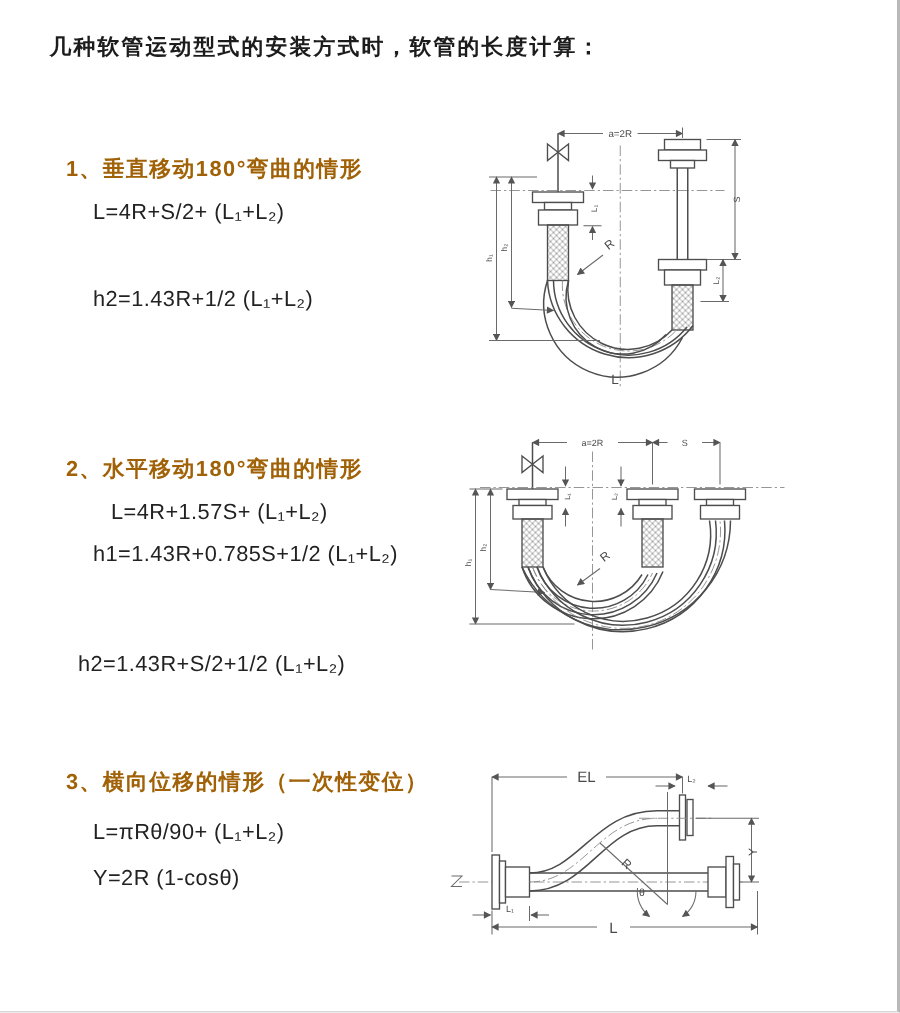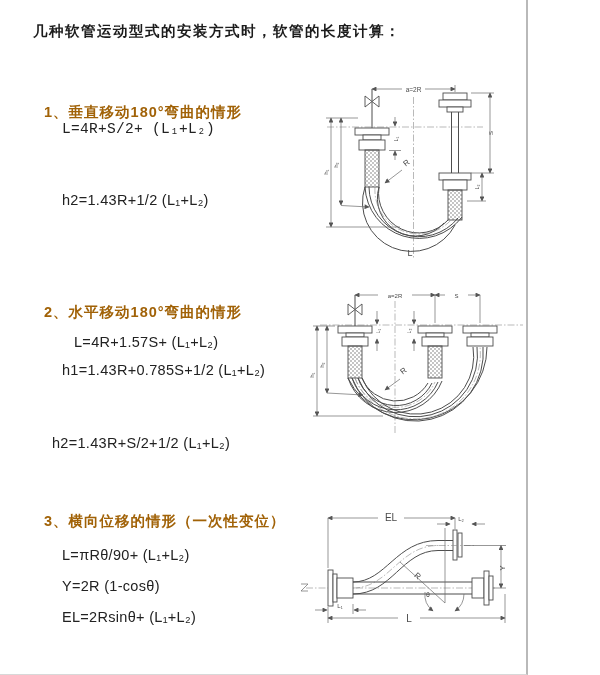--- a/index.html
+++ b/index.html
@@ -1,17 +1,17 @@
 <!DOCTYPE html>
 <html><head>
 <meta charset="utf-8">
 <style>
   html,body{margin:0;padding:0;}
   body{width:600px;height:675px;background:#fff;font-family:"Liberation Sans","DejaVu Sans",sans-serif;}
-  #page{position:relative;width:528px;height:675px;background:#ffffff;overflow:hidden;
+  #page{position:relative;width:600px;height:675px;background:#ffffff;overflow:hidden;
         border-right:2px solid #b9b9b9;border-bottom:1px solid #d8d8d8;box-sizing:border-box;}
   .abs{position:absolute;white-space:nowrap;}
   .title{font-size:14.5px;font-weight:bold;color:#1c1c1c;letter-spacing:1.5px;}
   .heading{font-size:14.5px;font-weight:bold;color:#a16207;letter-spacing:1px;}
   .formula{font-size:14.5px;color:#222;letter-spacing:.3px;}
   svg{position:absolute;overflow:visible;}
   svg text{font-family:"Liberation Sans","DejaVu Sans",sans-serif;fill:#4a4a4a;}
   .dline{stroke:#4d4d4d;stroke-width:1;fill:none;}
   .fit{stroke:#4d4d4d;stroke-width:.9;fill:#ffffff;}
   .braid{stroke:#4d4d4d;stroke-width:.9;fill:url(#braidpat);}
@@ -30,21 +30,21 @@
       </pattern>
       <marker id="ar" viewBox="0 0 10 10" refX="9" refY="5" markerWidth="9" markerHeight="7" orient="auto-start-reverse">
           <path d="M0,0 L10,5 L0,10 z" fill="#555"></path>
         </marker>
     </defs>
   </svg>
 
   <div class="abs title" style="left:33px;top:22px;">几种软管运动型式的安装方式时，软管的长度计算：</div>
 
   <div class="abs heading" style="left:44px;top:103px;">1、垂直移动180°弯曲的情形</div>
-  <div class="abs formula" style="left:62px;top:121px;font-family:Liberation Mono, monospace;">L=4R+S/2+ (L₁+L₂)</div>
+  <div class="abs formula" style="left:62px;top:134px;">L=4R+S/2+ (L₁+L₂)</div>
   <div class="abs formula" style="left:62px;top:192px;">h2=1.43R+1/2 (L₁+L₂)</div>
 
   <svg style="left:305px;top:75px;" width="230" height="195" viewBox="0 0 230 195">
 
     <g>
       <line class="dim" x1="67" y1="14" x2="97" y2="14" marker-start="url(#ar)"></line>
       <line class="dim" x1="120" y1="14" x2="150" y2="14" marker-end="url(#ar)"></line>
       <line class="dim" x1="150" y1="10" x2="150" y2="17"></line>
       <text x="108.5" y="16.5" font-size="6.5" text-anchor="middle">a=2R</text>
     </g>
@@ -215,21 +215,20 @@
 
     <g>
       <line class="dim" x1="95" y1="96" x2="80" y2="107" marker-end="url(#ar)"></line>
       <text x="100" y="90" font-size="8" text-anchor="middle" transform="rotate(-38 100 90)">R</text>
     </g>
   </svg>
 
   <div class="abs heading" style="left:44px;top:512px;">3、横向位移的情形（一次性变位）</div>
   <div class="abs formula" style="left:62px;top:547px;text-align:right;">L=πRθ/90+ (L₁+L₂)</div>
   <div class="abs formula" style="left:62px;top:578px;">Y=2R (1-cosθ)</div>
-  <div class="abs formula" style="left:62px;top:609px;">EL=2Rsinθ+ (L₁+L₂)</div>
 
   <svg style="left:298px;top:498px;" width="300" height="155" viewBox="0 0 300 155">
 
     <g>
       <line class="dim" x1="30" y1="20" x2="80" y2="20" marker-start="url(#ar)"></line>
       <line class="dim" x1="106" y1="20" x2="157" y2="20" marker-end="url(#ar)"></line>
       <line class="dim" x1="30" y1="20" x2="30" y2="70"></line>
       <line class="dim" x1="157" y1="20" x2="157" y2="31"></line>
       <text x="93" y="23" font-size="10" text-anchor="middle">EL</text>
     </g>

